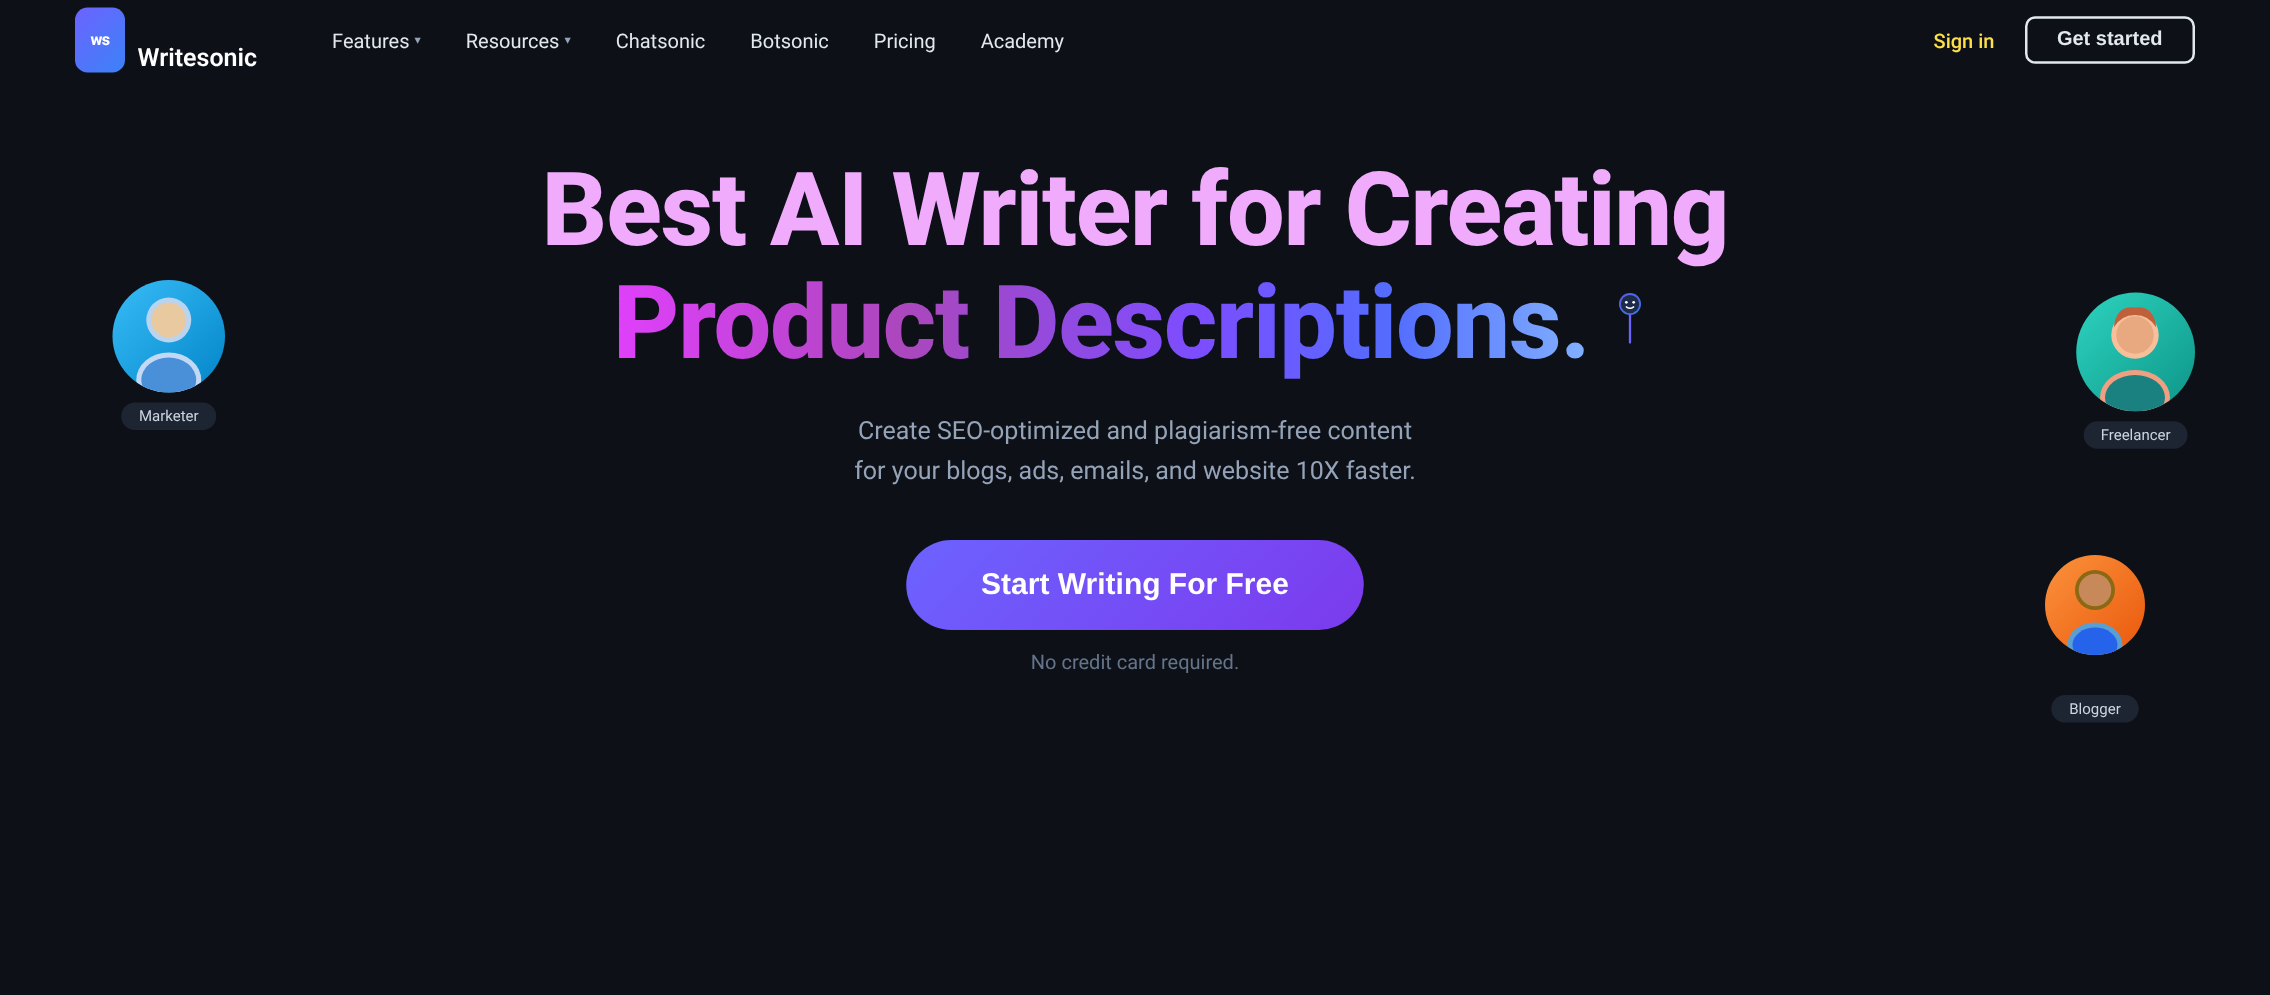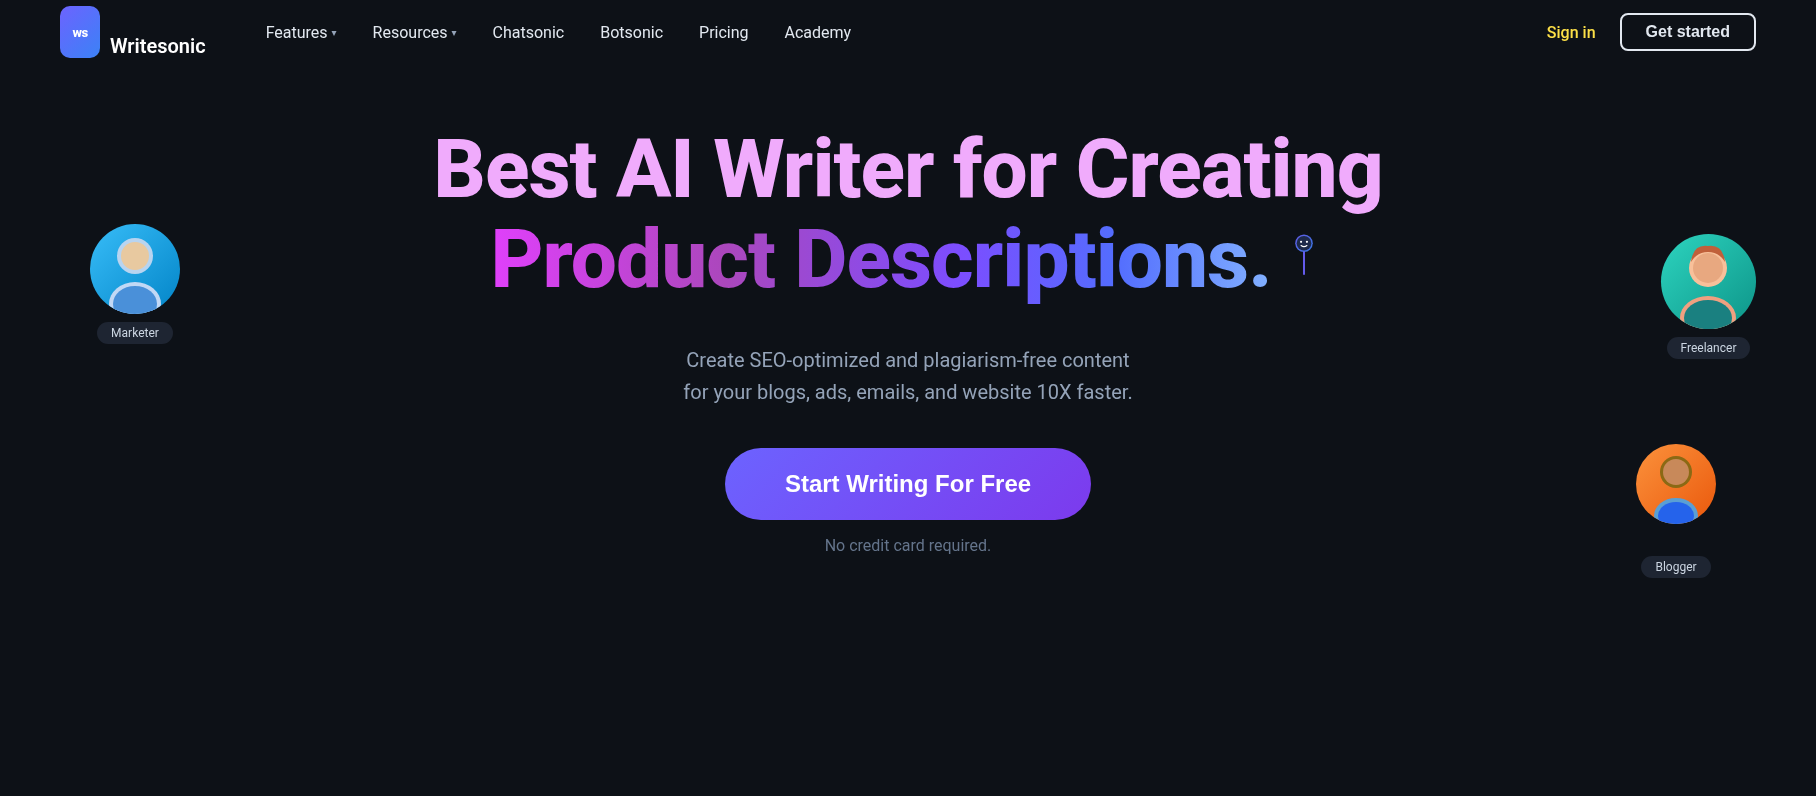--- a/index.html
+++ b/index.html
@@ -145,21 +145,21 @@
 
     .cursor-icon svg {
       width: 44px;
       height: 44px;
     }
 
     .hero-subtitle {
       color: #94a3b8;
       font-size: 20px;
       line-height: 1.6;
-      margin-top: 40px;
+      margin-top: 24px;
       max-width: 600px;
     }
 
     .cta-button {
       margin-top: 40px;
       background: linear-gradient(135deg, #6c63ff, #7c3aed);
       color: white;
       border: none;
       padding: 22px 60px;
       border-radius: 50px;

